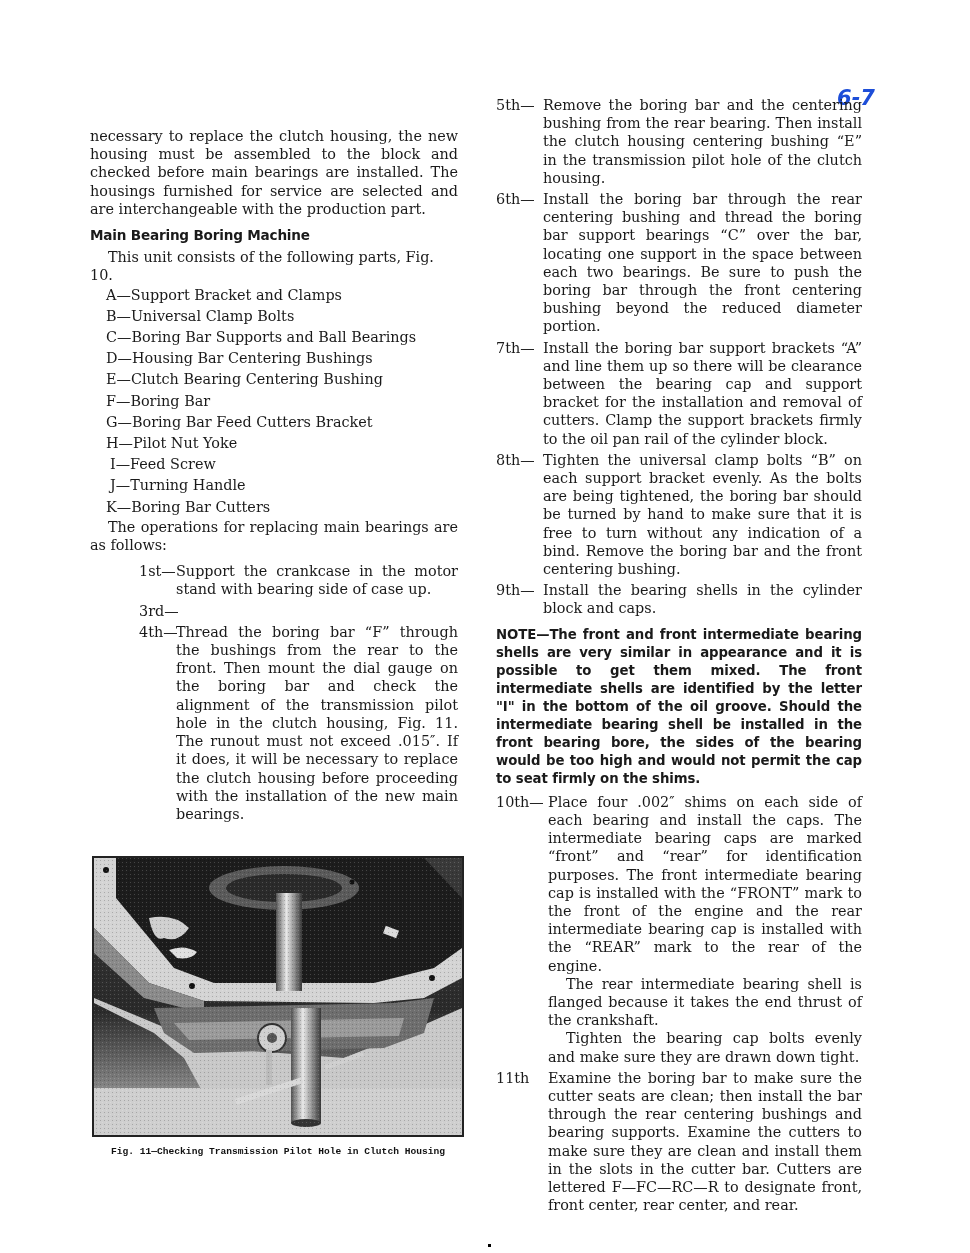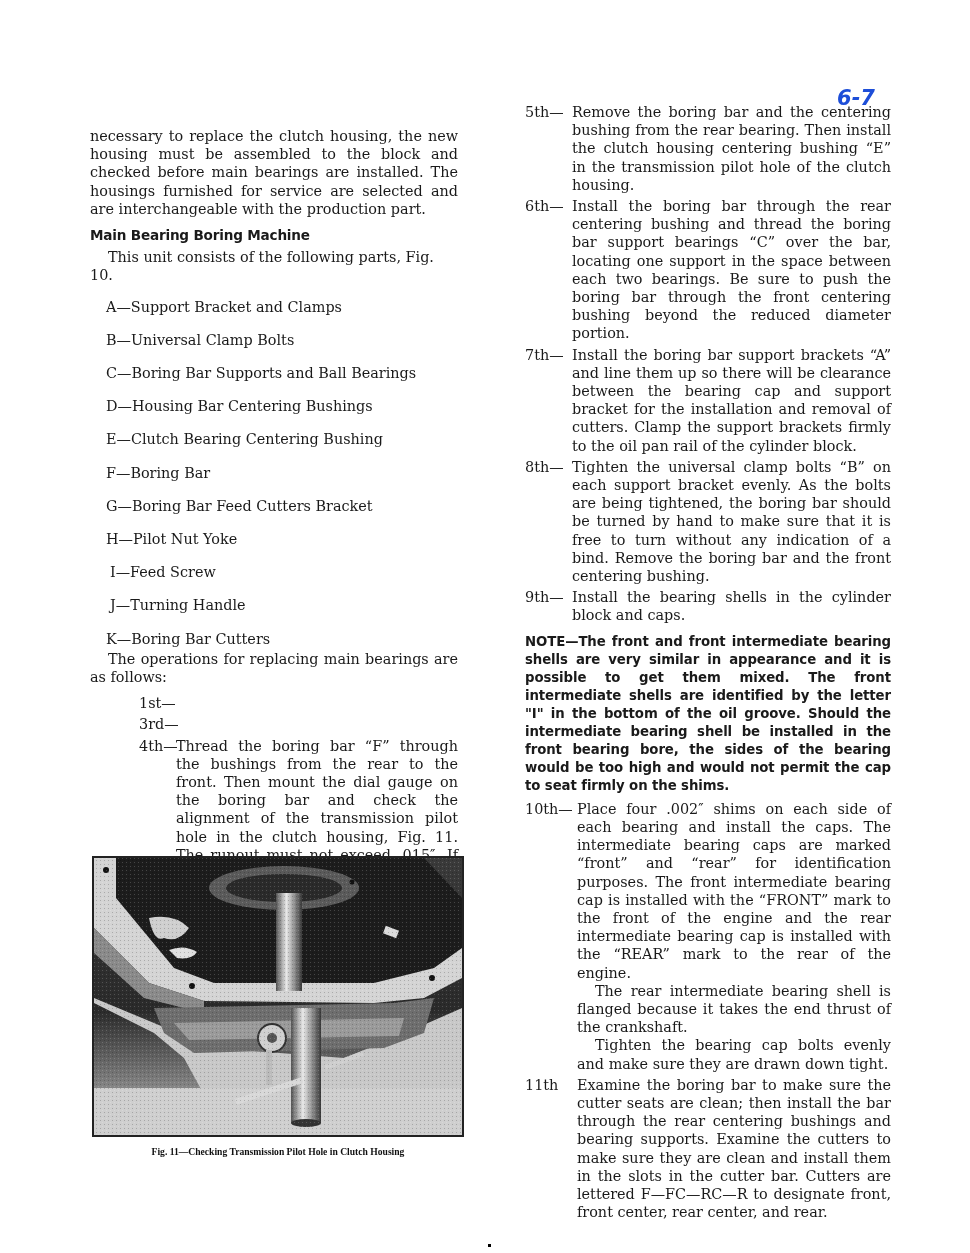--- a/index.html
+++ b/index.html
@@ -2,41 +2,41 @@
 <html><head>
 <meta charset="utf-8">
 <style>
   html, body { margin: 0; padding: 0; background: #ffffff; }
   body { width: 970px; height: 1253px; position: relative; overflow: hidden; color: #1a1a1a;
          font-family: "DejaVu Serif", "Liberation Serif", serif; }
   .page-num { position: absolute; right: 95px; top: 86px; font-family: "DejaVu Sans", sans-serif;
               font-weight: bold; font-style: italic; font-size: 21px; color: #1d4ed8; }
   .col { position: absolute; font-size: 14.4px; line-height: 18.2px; text-align: justify; }
   .col-left { left: 90px; top: 127px; width: 368px; }
-  .col-right { left: 496px; top: 100px; width: 366px; margin-left: 29px; }
+  .col-right { left: 496px; top: 93px; width: 366px; }
   .col p { margin: 0; }
   .heading { font-family: "DejaVu Sans", sans-serif; font-weight: bold; font-size: 13.6px;
              margin: 8px 0 4px 0 !important; letter-spacing: -0.2px; }
   .indent { text-indent: 18px; }
   .parts { margin: 0; padding: 0; list-style: none; }
-  .parts li { padding-left: 16px; line-height: 21.2px; text-align: left; margin-top: 12px; }
+  .parts li { padding-left: 16px; line-height: 21.2px; text-align: left; }
   .step { display: flex; margin: 3px 0 3px 0; }
   .step .lbl { flex: 0 0 auto; white-space: nowrap; }
   .step .txt { flex: 1 1 auto; text-align: justify; }
   .col-left .step { margin-left: 14px; }
   .col-left .step .lbl { width: 37px; margin-left: 35px; }
   .col-right .step .lbl { width: 47px; }
   .col-right .step.wide .lbl { width: 52px; }
   .sub { text-indent: 18px; margin: 0; }
   .note { font-family: "DejaVu Sans", sans-serif; font-weight: bold; font-size: 13.3px;
           line-height: 18px; margin: 8px 0 5px 0 !important; text-align: justify; letter-spacing: -0.1px; }
   .figure { position: absolute; left: 92px; top: 856px; width: 368px; height: 277px;
             border: 2px solid #222; overflow: hidden; background: #6a6a6a; }
   .caption { position: absolute; left: 92px; top: 1146px; width: 372px; text-align: center;
-             font-family: Liberation Serif, serif; font-weight: bold; font-size: 9.6px; color: #111; }
+             font-family: Liberation Mono, monospace; font-weight: bold; font-size: 9.6px; color: #111; }
   .dot { position: absolute; left: 488px; top: 1244px; width: 3px; height: 3px; background: #000; }
 </style>
 </head>
 <body>
 
 <div class="page-num">6-7</div>
 
 <div class="col col-left">
   <p>necessary to replace the clutch housing, the new housing must be assembled to the block and checked before main bearings are installed. The housings furnished for service are selected and are interchangeable with the production part.</p>
   <p class="heading">Main Bearing Boring Machine</p>
@@ -51,20 +51,21 @@
     <li>G—Boring Bar Feed Cutters Bracket</li>
     <li>H—Pilot Nut Yoke</li>
     <li style="padding-left:20px;">I—Feed Screw</li>
     <li style="padding-left:20px;">J—Turning Handle</li>
     <li>K—Boring Bar Cutters</li>
   </ul>
   <p class="indent" style="margin-bottom:8px;">The operations for replacing main bearings are as follows:</p>
 
   <div class="step">
     <span class="lbl">1st—</span>
+    <span class="txt">Support the crankcase in the motor stand with bearing side of case up.</span>
   </div>
   <div class="step">
     <span class="lbl">3rd—</span>
   </div>
   <div class="step">
     <span class="lbl">4th—</span>
     <span class="txt">Thread the boring bar “F” through the bushings from the rear to the front. Then mount the dial gauge on the boring bar and check the alignment of the transmission pilot hole in the clutch housing, Fig. 11. The runout must not exceed .015″. If it does, it will be necessary to replace the clutch housing before proceeding with the installation of the new main bearings.</span>
   </div>
 </div>
 

